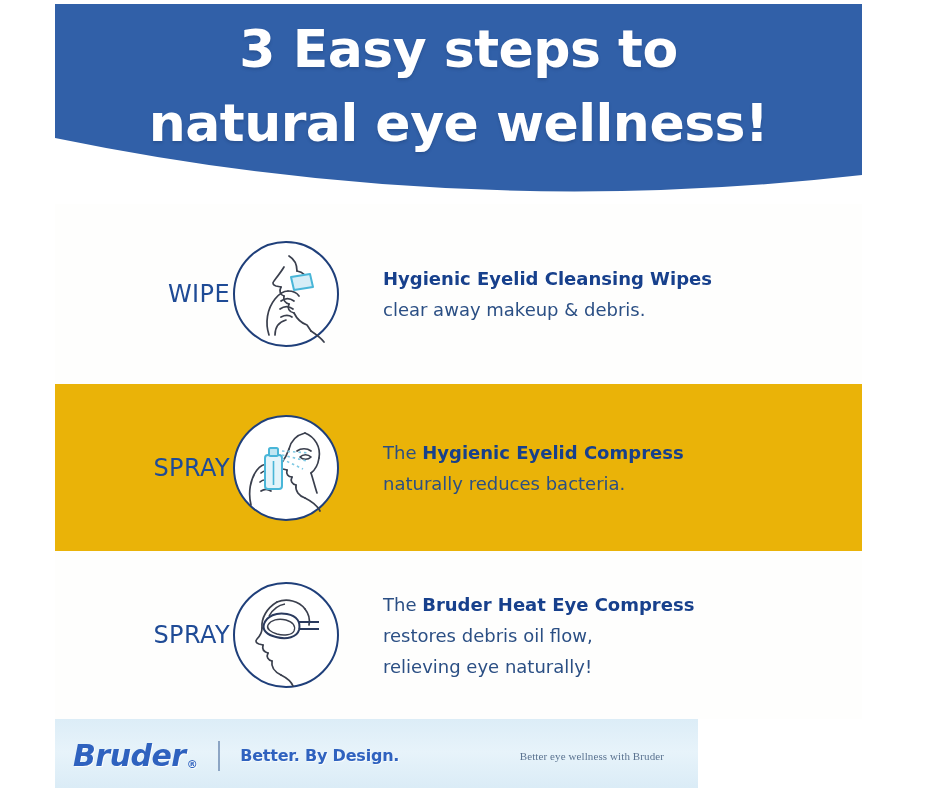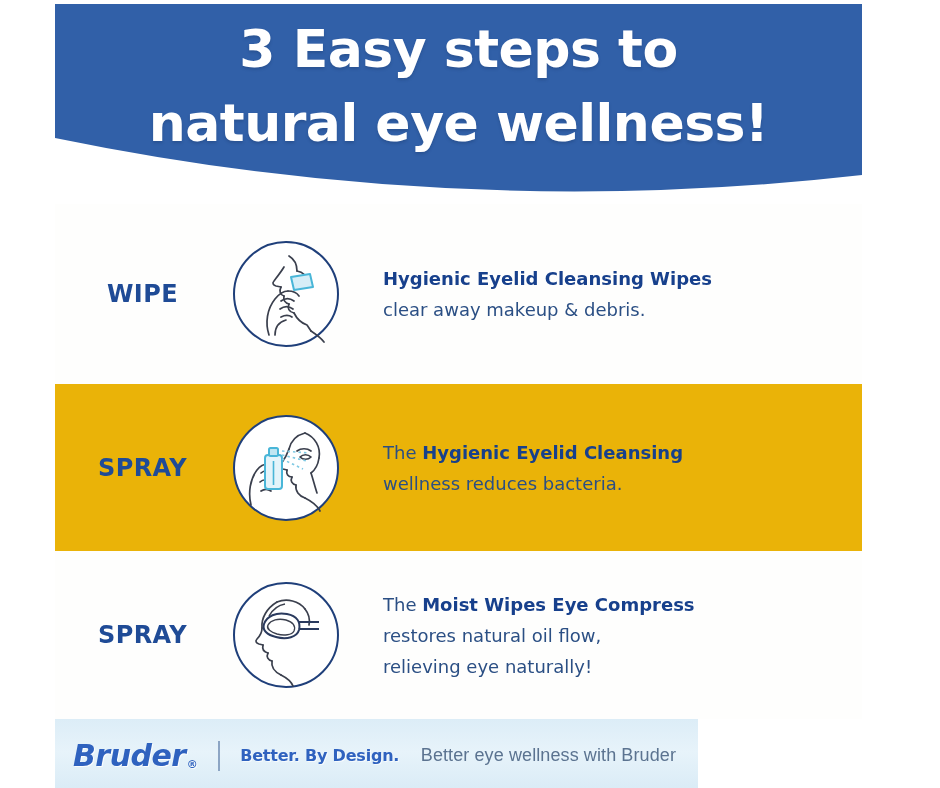--- a/index.html
+++ b/index.html
@@ -69,24 +69,24 @@
     align-items: center;
     box-sizing: border-box;
   }
   .row-wipe   { height: 180px; background: #fefefd; }
   .row-spray  { height: 167px; background: #eab308; }
   .row-warm   { height: 168px; background: #fefefd; }
 
   .row-label {
     width: 175px;
     flex: 0 0 175px;
-    text-align: center;
+    text-align: right;
     color: #1f4b96;
     font-family: "DejaVu Sans", sans-serif;
-    font-weight: bold;
+    font-weight: normal;
     font-size: 24px;
     letter-spacing: 0.4px;
   }
 
   .row-icon {
     flex: 0 0 112px;
     width: 112px;
     height: 112px;
     display: flex;
     align-items: center;
@@ -146,24 +146,24 @@
   .footer-tagline {
     color: #2f62bf;
     font-family: "DejaVu Sans", sans-serif;
     font-weight: bold;
     font-size: 16px;
     letter-spacing: -0.2px;
     text-shadow: 1px 1px 0 rgba(255,255,255,0.7);
   }
   .footer-note {
     margin-left: auto;
-    margin-right: 22px;
+    margin-right: 34px;
     color: #5b7390;
-    font-family: Liberation Sans, sans-serif;
-    font-size: 18px;
+    font-family: Liberation Serif, serif;
+    font-size: 11px;
     letter-spacing: 0.1px;
   }
 </style>
 </head>
 <body>
 
 <div class="canvas">
 
   <div class="header">
     <svg class="header-svg" viewBox="0 0 807 200" preserveAspectRatio="none">
@@ -254,24 +254,24 @@
           <g stroke="#7fc9e3" stroke-width="1.6" stroke-dasharray="2.5 3" fill="none">
             <line x1="51" y1="38" x2="78" y2="40"></line>
             <line x1="51" y1="42" x2="76" y2="48"></line>
             <line x1="51" y1="46" x2="72" y2="56"></line>
           </g>
         </svg>
       </div>
 
       <div class="row-text">
         <span class="ln">
-          <span class="reg">The </span><b>Hygienic Eyelid Cleansing</b>
-        </span>
-        <span class="ln">
-          <span class="reg">wellness reduces bacteria.</span>
+          <span class="reg">The </span><b>Hygienic Eyelid Compress</b>
+        </span>
+        <span class="ln">
+          <span class="reg">naturally reduces bacteria.</span>
         </span>
       </div>
     </div>
 
     <div class="row row-warm">
       <div class="row-label">SPRAY</div>
 
       <div class="row-icon">
         <svg width="110" height="110" viewBox="0 0 110 110">
           <circle cx="55" cy="55" r="52" fill="#ffffff" stroke="#1f3f7a" stroke-width="2"></circle>
@@ -294,24 +294,24 @@
             <line x1="68" y1="42" x2="88" y2="42" stroke="#2a3a5e" stroke-width="2"></line>
             <line x1="69" y1="49" x2="88" y2="49" stroke="#2a3a5e" stroke-width="2"></line>
 
             <path d="M38,36 C42,29 48,25 54,24" fill="none" stroke="#3a3f4d" stroke-width="1.5"></path>
           </g>
         </svg>
       </div>
 
       <div class="row-text">
         <span class="ln">
-          <span class="reg">The </span><b>Moist Wipes Eye Compress</b>
-        </span>
-        <span class="ln">
-          <span class="reg">restores natural oil flow,</span>
+          <span class="reg">The </span><b>Bruder Heat Eye Compress</b>
+        </span>
+        <span class="ln">
+          <span class="reg">restores debris oil flow,</span>
         </span>
         <span class="ln">
           <span class="reg">relieving eye naturally!</span>
         </span>
       </div>
     </div>
 
   </div>
 
   <div class="footer">

